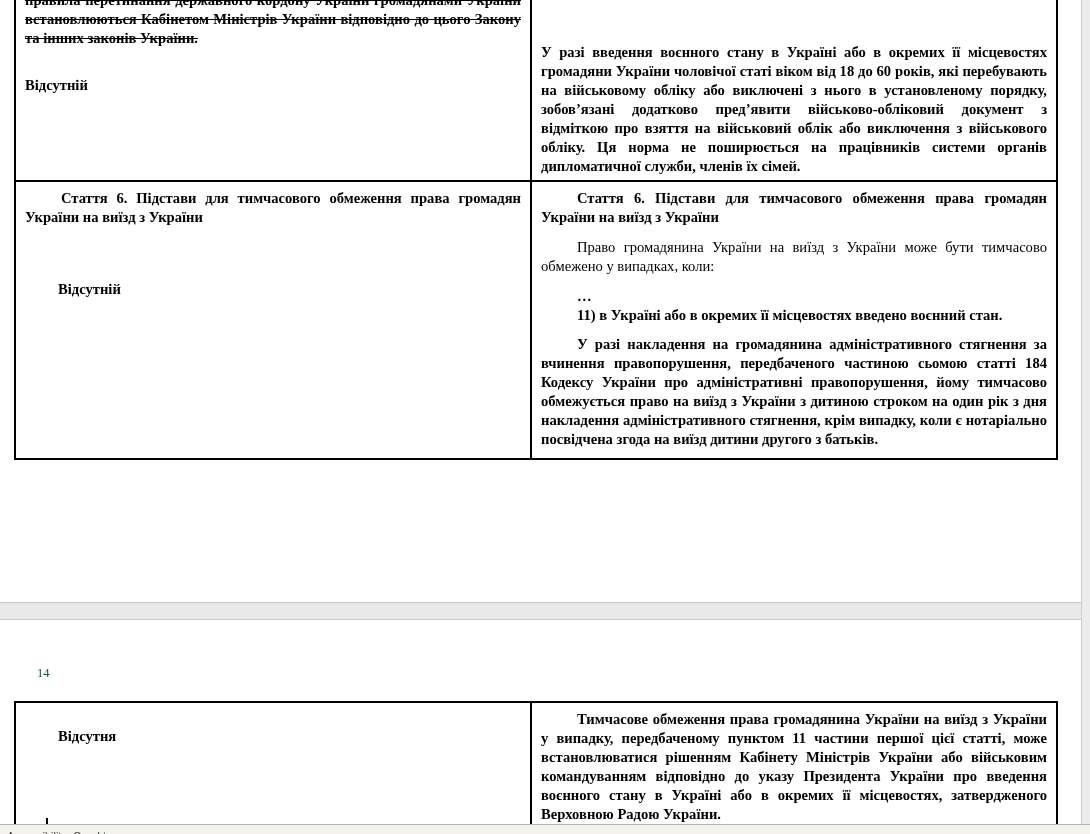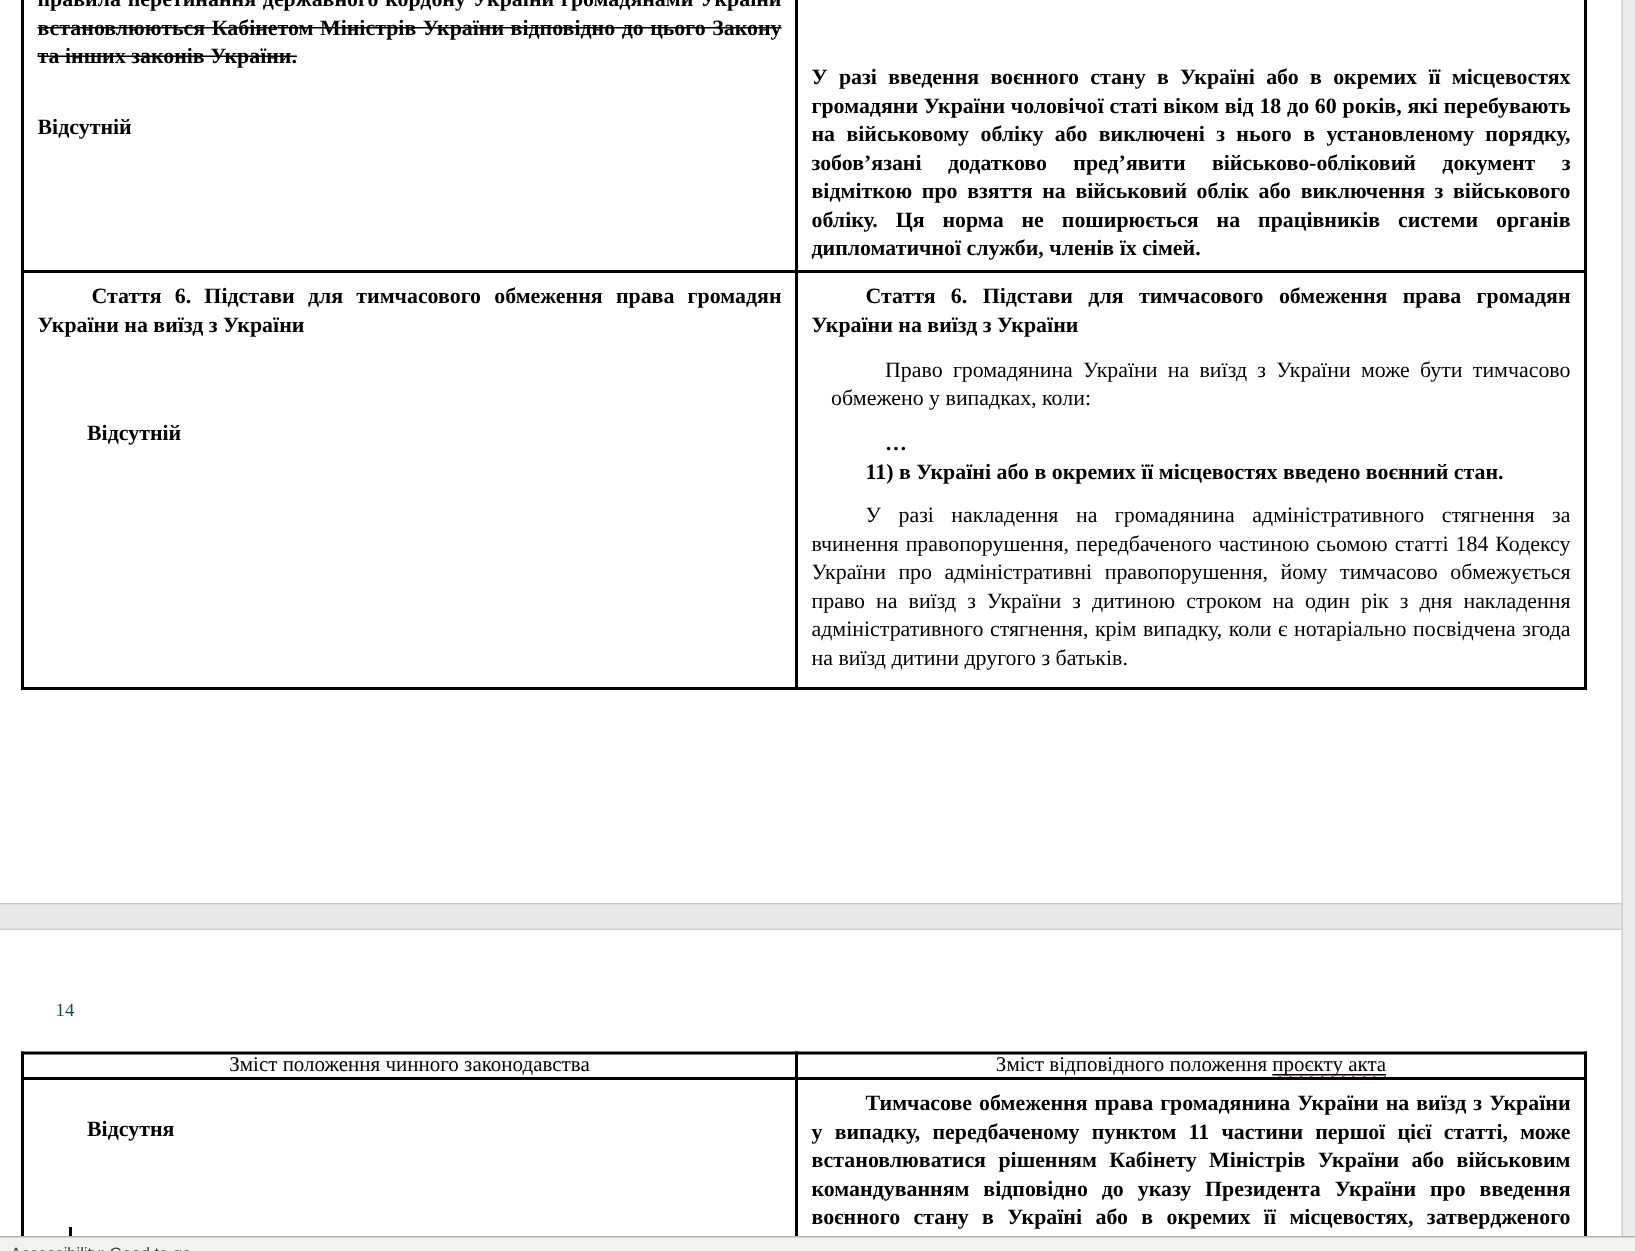--- a/index.html
+++ b/index.html
@@ -25,22 +25,22 @@
 
   p{margin:0;font-size:14.6px;line-height:19px;}
   .b{font-weight:bold;}
   .just{text-align:justify;}
   .ind{text-indent:36px;}
   .strike{text-decoration:line-through;}
   .struck-para{margin-top:-9px;}
   .absent1{margin-top:28px;}
   .absent2{margin-top:53px;text-indent:33px;}
   .pt7{margin-top:7px;}
-  .mt11{margin-top:11px;margin-left:13px;}
-  .mt10{margin-top:10px;}
+  .mt11{margin-top:11px;}
+  .mt10{margin-top:10px;font-weight:bold;}
   .rcell-pad{margin-top:43px;}
 
   .hdr{font-size:14px;line-height:15px;text-align:center;}
   td.hdr-cell{padding-top:1px;padding-bottom:1px;height:14px;}
   .ins{text-decoration:underline;text-decoration-thickness:1px;text-underline-offset:2px;}
   .wavy{text-decoration:underline wavy #d0342c 1px;text-underline-offset:3px;text-decoration-skip-ink:none;}
   .absent3{margin-top:24px;text-indent:33px;}
 
   .page-number{position:absolute;left:37px;top:46px;font-size:12.5px;color:#14532d;}
   .caret{position:absolute;left:46px;top:198px;width:2px;height:8px;background:#000;}
@@ -85,28 +85,20 @@
 
   <div class="page page2">
     <div class="page-number">14</div>
 
     <table class="cmp t2">
       <colgroup>
           <col style="width:516px">
           <col style="width:526px">
         </colgroup>
       <tbody>
-          <tr>
-        <td class="hdr-cell">
-          <p class="hdr">Зміст положення чинного законодавства</p>
-        </td>
-        <td class="hdr-cell">
-          <p class="hdr"><span>Зміст відповідного положення </span><span class="ins"><span class="wavy">проєкту акта</span></span></p>
-        </td>
-      </tr>
       <tr style="height:130px;">
         <td>
           <p class="b absent3">Відсутня</p>
         </td>
         <td>
           <p class="b just ind pt7">Тимчасове обмеження права громадянина України на виїзд з України у випадку, передбаченому пунктом 11 частини першої цієї статті, може встановлюватися рішенням Кабінету Міністрів України або військовим командуванням відповідно до указу Президента України про введення воєнного стану в Україні або в окремих її місцевостях, затвердженого Верховною Радою України.</p>
         </td>
       </tr>
     </tbody>
       </table>

